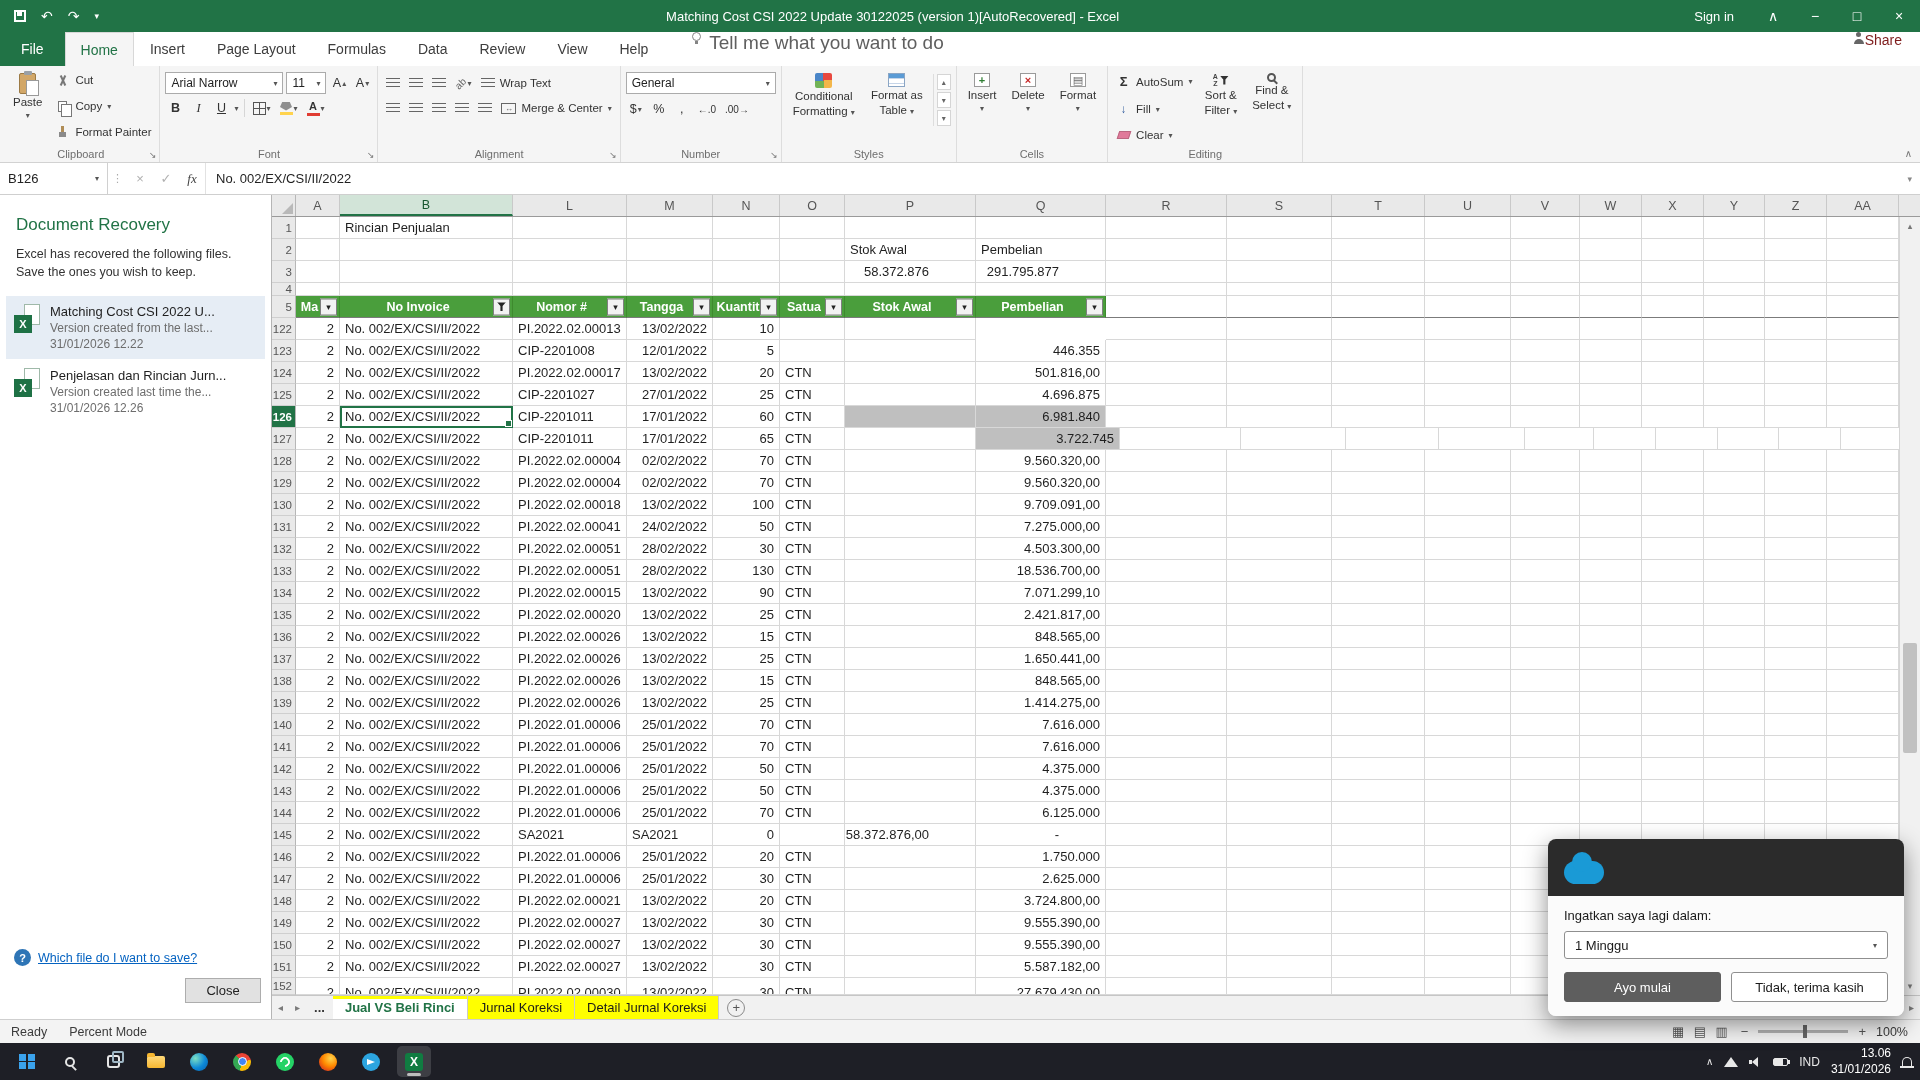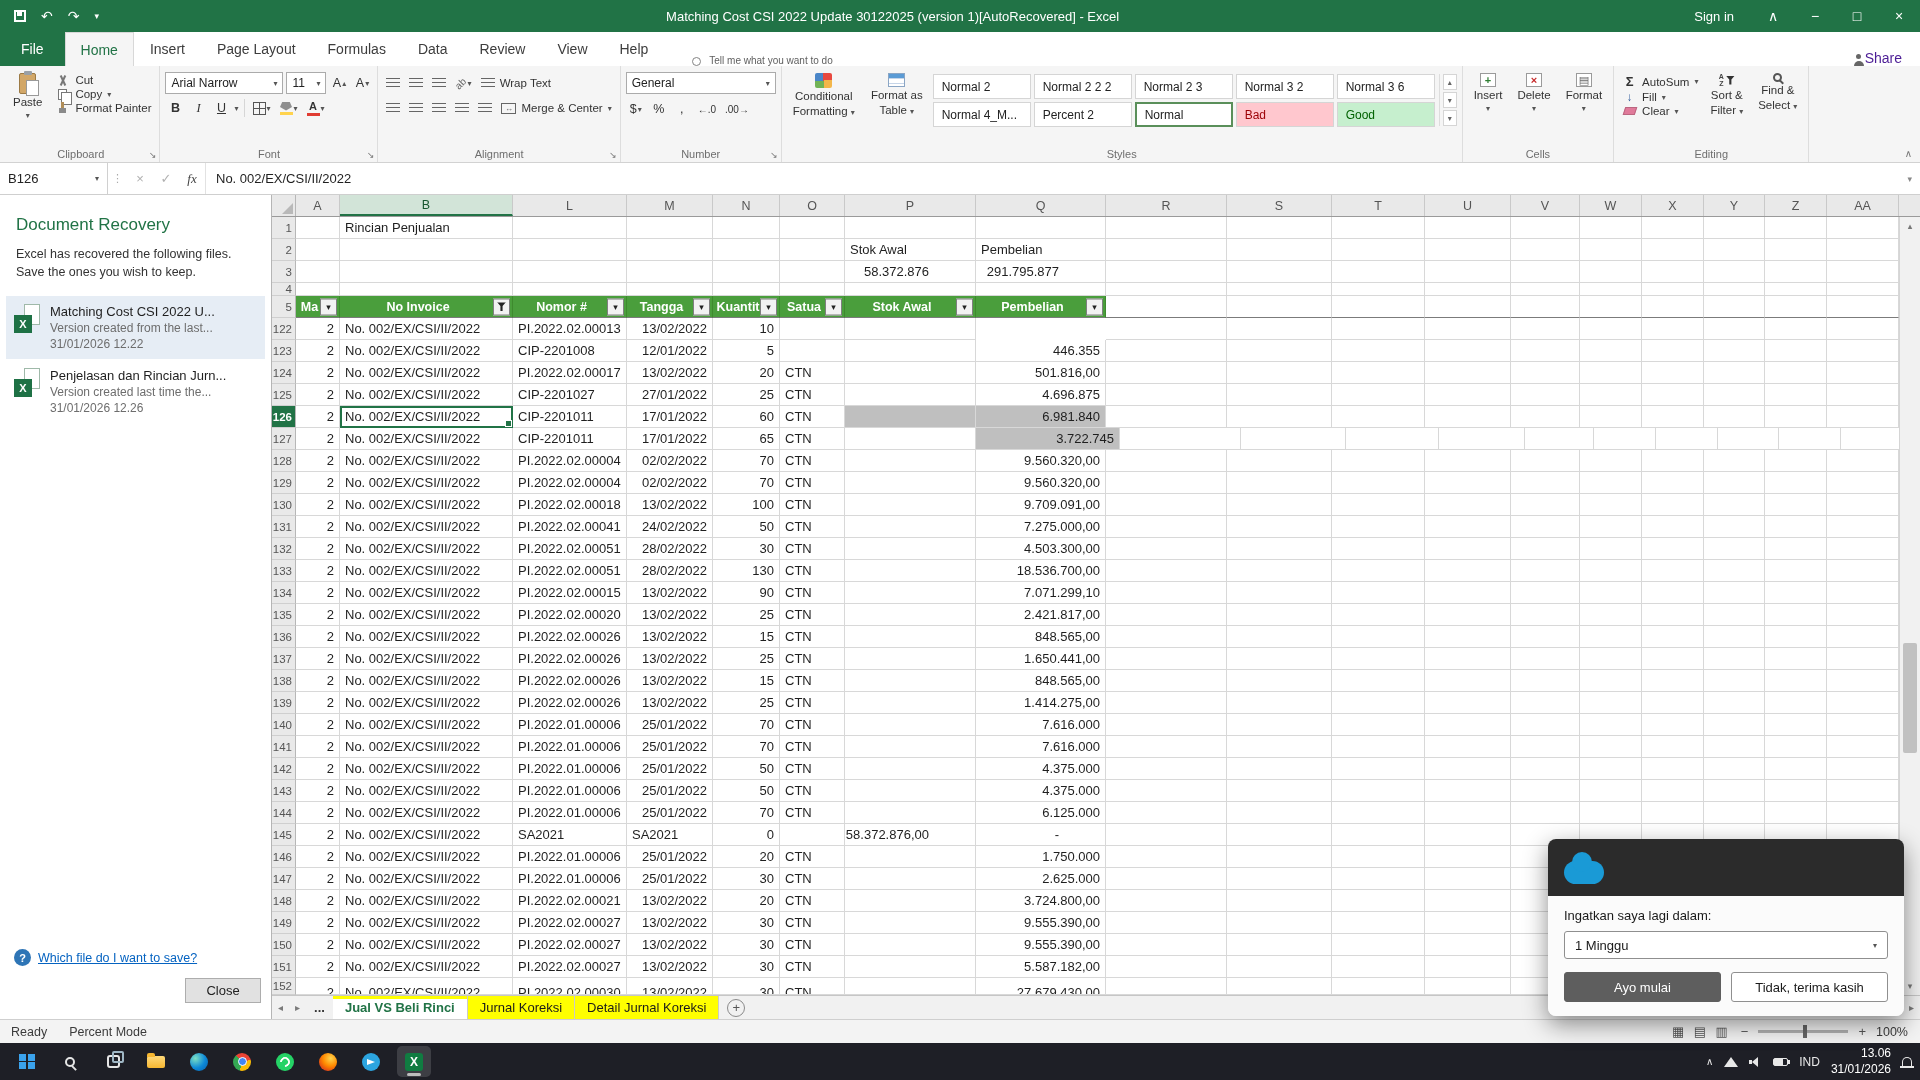--- a/index.html
+++ b/index.html
@@ -17,37 +17,37 @@
 .tb-right{display:flex;align-items:stretch;height:100%}
 .signin{display:flex;align-items:center;padding:0 18px}
 .winbtn{width:42px;display:flex;align-items:center;justify-content:center;font-size:14px}
 
 
 .ribbon-tabs{height:34px;background:#fff;display:flex;align-items:stretch;font-size:14px;color:#3d3d3d}
 .file-tab{background:#217346;color:#fff;padding:0 21px;display:flex;align-items:center}
 .rtabs{display:flex}
 .rtab{padding:0 15px;display:flex;align-items:center;border:1px solid transparent}
 .rtab.active{color:#217346;background:#f5f5f5;border-color:#d8d8d8;border-bottom-color:#f5f5f5;margin-bottom:-1px}
-.tellme{display:flex;align-items:flex-end;gap:8px;margin-left:28px;color:#5f5f5f;font-size:10px}
+.tellme{display:flex;align-items:flex-start;gap:8px;margin-left:28px;color:#5f5f5f;font-size:19px}
 .i-bulb{width:9px;height:9px;border:1.5px solid #848484;border-radius:50%;position:relative;display:inline-block}
 .i-bulb::after{content:"";position:absolute;left:2px;bottom:-4px;width:3px;height:3px;background:#848484}
-.share{margin-left:auto;display:flex;align-items:flex-end;gap:0;padding:0 18px;color:#4c1d95}
+.share{margin-left:auto;display:flex;align-items:flex-start;gap:0;padding:0 18px;color:#7f1d1d}
 .i-person{position:relative;width:12px;height:12px;display:inline-block}
 .i-person::before{content:"";position:absolute;left:3.5px;top:0;width:5px;height:5px;border-radius:50%;background:#666}
 .i-person::after{content:"";position:absolute;left:1px;bottom:0;width:10px;height:5px;border-radius:5px 5px 0 0;background:#666}
 
 
 .ribbon{height:97px;background:#f5f5f5;border-bottom:1px solid #d2d2d2;display:flex;align-items:stretch;padding-left:2px;position:relative}
 .rgroup{position:relative;border-right:1px solid #ddd;padding:4px 5px 17px}
 .glabel{position:absolute;bottom:2px;left:0;right:0;text-align:center;font-size:11px;color:#6e6e6e}
 .launcher{position:absolute;right:3px;bottom:2px;font-size:9px;color:#777}
 .dd{font-size:8px;color:#555}
 .grow-h{display:flex;gap:4px}
 .bigbtn{display:flex;flex-direction:column;align-items:center;gap:2px;padding:3px 6px;font-size:11.5px;color:#333;text-align:center;line-height:1.15}
-.minicol{display:flex;flex-direction:column;gap:0;padding-top:3px}
+.minicol{display:flex;flex-direction:column;gap:12px;padding-top:3px}
 .minibtn{display:flex;align-items:center;gap:5px;font-size:11.5px;color:#333;padding:1px 3px;white-space:nowrap}
 .micon{width:15px;display:inline-flex;justify-content:center;align-items:center}
 .i-paste{position:relative;width:17px;height:21px;background:#d2a768;border:1px solid #9c7a45;border-radius:2px}
 .i-paste::before{content:"";position:absolute;top:-3px;left:4px;width:8px;height:4px;background:#9aa0a6;border-radius:1px}
 .i-paste::after{content:"";position:absolute;right:-4px;bottom:-3px;width:11px;height:14px;background:#fff;border:1px solid #999}
 .i-cut{position:relative;width:12px;height:11px;display:inline-block}
 .i-cut::before,.i-cut::after{content:"";position:absolute;left:5px;top:0;width:2px;height:11px;background:#777}
 .i-cut::before{transform:rotate(25deg)}
 .i-cut::after{transform:rotate(-25deg)}
 .i-copy{position:relative;width:9px;height:11px;border:1px solid #777;background:#fff;display:inline-block}
@@ -414,32 +414,20 @@
       <div class="bigbtn">
         <span class="i-cf"></span>
         <span class="l1">Conditional</span>
         <span class="l2"><span>Formatting</span> <span class="dd">▾</span></span>
       </div>
       <div class="bigbtn">
         <span class="i-fat"></span>
         <span class="l1">Format as</span>
         <span class="l2"><span>Table</span> <span class="dd">▾</span></span>
       </div>
-      <div class="gallery" id="styleGallery">
-          <div class="galcell kind-plain">Normal 2</div>
-          <div class="galcell kind-plain">Normal 2 2 2</div>
-          <div class="galcell kind-plain">Normal 2 3</div>
-          <div class="galcell kind-plain">Normal 3 2</div>
-          <div class="galcell kind-plain">Normal 3 6</div>
-          <div class="galcell kind-plain">Normal 4_M...</div>
-          <div class="galcell kind-plain">Percent 2</div>
-          <div class="galcell kind-selected">Normal</div>
-          <div class="galcell kind-bad">Bad</div>
-          <div class="galcell kind-good">Good</div>
-        </div>
       <div class="galscroll">
         <span>▴</span>
         <span>▾</span>
         <span>▾</span>
       </div>
     </div>
     <span class="glabel">Styles</span>
   </div>
 
   <div class="rgroup">

